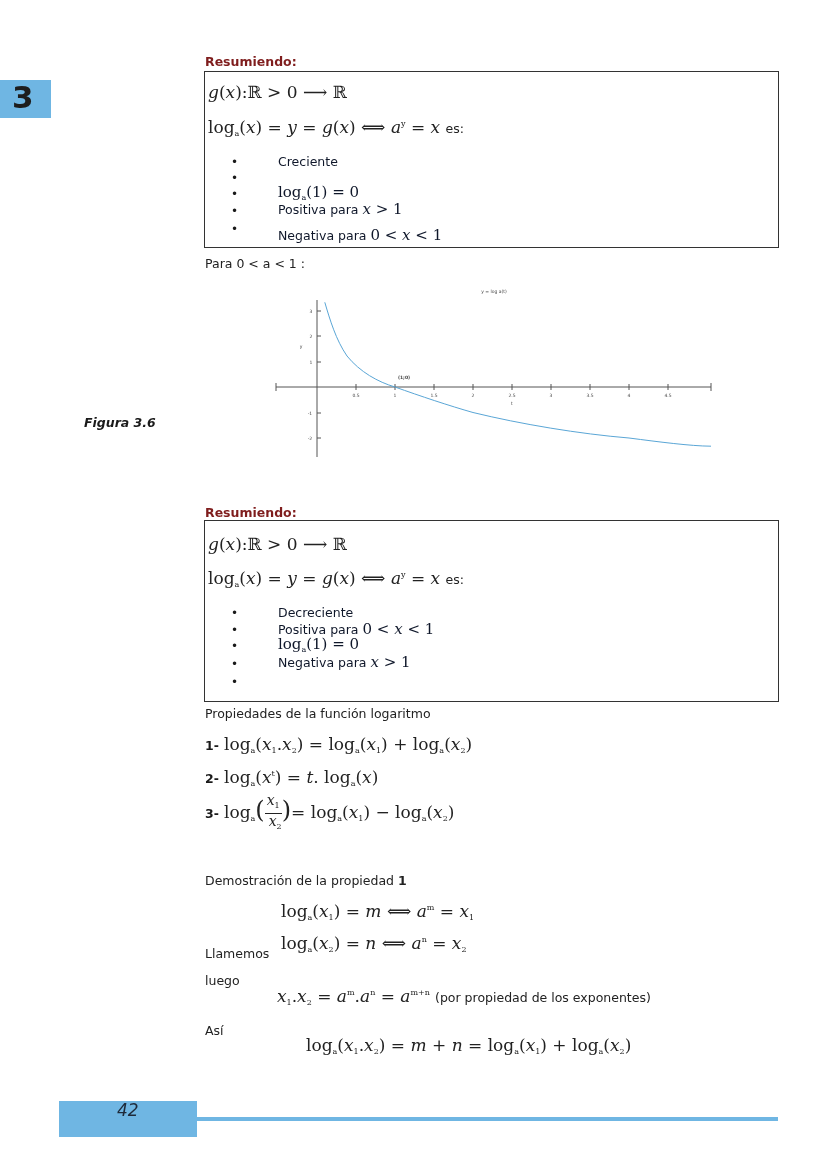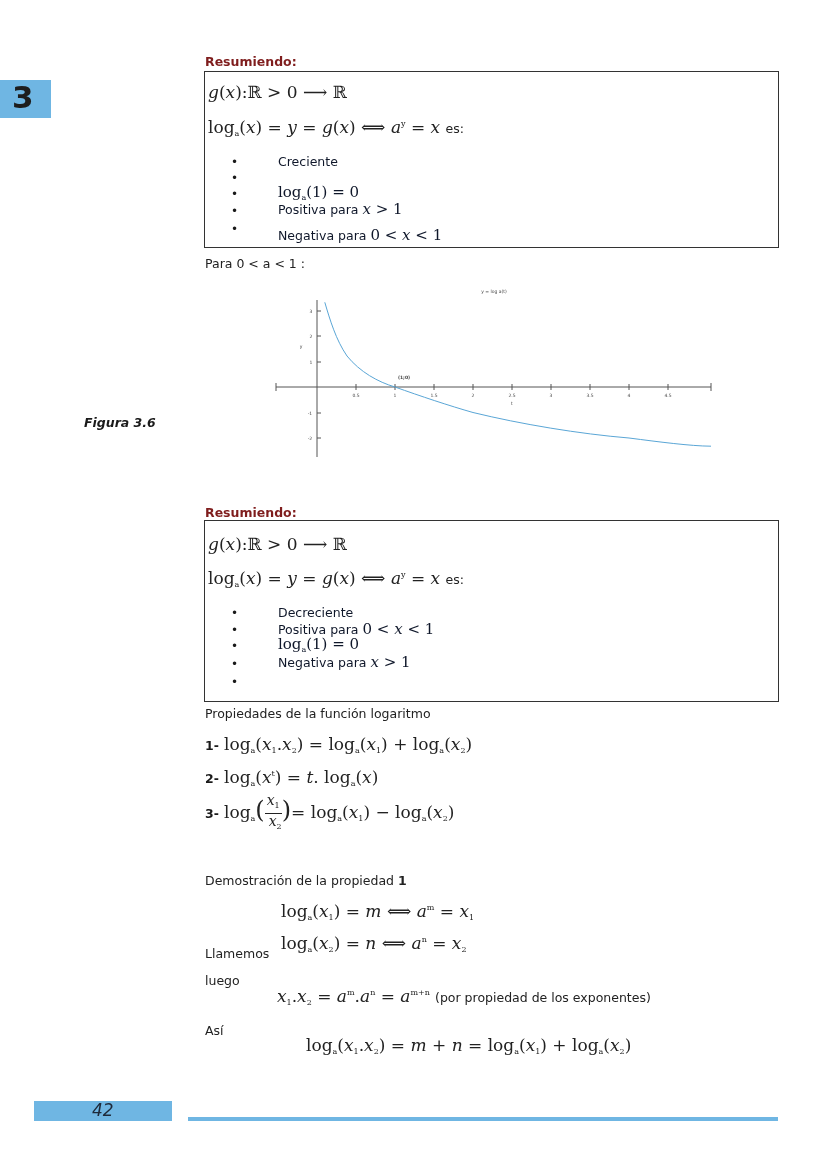--- a/index.html
+++ b/index.html
@@ -12,21 +12,21 @@
   .math{font-family:"DejaVu Serif","Liberation Serif",serif;font-size:17px;color:#222;white-space:nowrap;}
   .math i{font-style:italic;}
   .small{font-size:12.5px;color:#222;white-space:nowrap;}
   .bullet{position:absolute;left:26px;font-size:12px;}
   .bl{position:absolute;left:73px;font-size:12.5px;white-space:nowrap;color:#0f172a;}
   .bl .m{font-family:"DejaVu Serif","Liberation Serif",serif;font-size:15px;}
   sub.s{font-size:8px;vertical-align:-3px;}
   sup.s{font-size:8px;vertical-align:7px;}
   .fig-label{left:84px;top:372px;font-weight:bold;font-style:italic;font-size:12.5px;margin-top:43px;}
   .num-label{font-weight:bold;font-size:12.5px;}
-  .footer-tab{left:34px;top:1101px;width:138px;height:20px;background:#6fb6e3;}
+  .footer-tab{left:59px;top:1101px;width:138px;height:36px;background:#6fb6e3;}
   .footer-num{position:absolute;left:58px;top:-1px;font-style:italic;font-size:17px;color:#1e2a3a;}
   .footer-line{left:188px;top:1117px;width:590px;height:4px;background:#6fb6e3;}
   .frac{display:inline-block;vertical-align:middle;text-align:right;font-size:14px;line-height:15px;}
   .frac span{display:block;}
   .frac .top{border-bottom:1px solid #222;padding:0 2px;}
 </style>
 </head>
 <body>
 
 <div class="abs chapter-tab">

